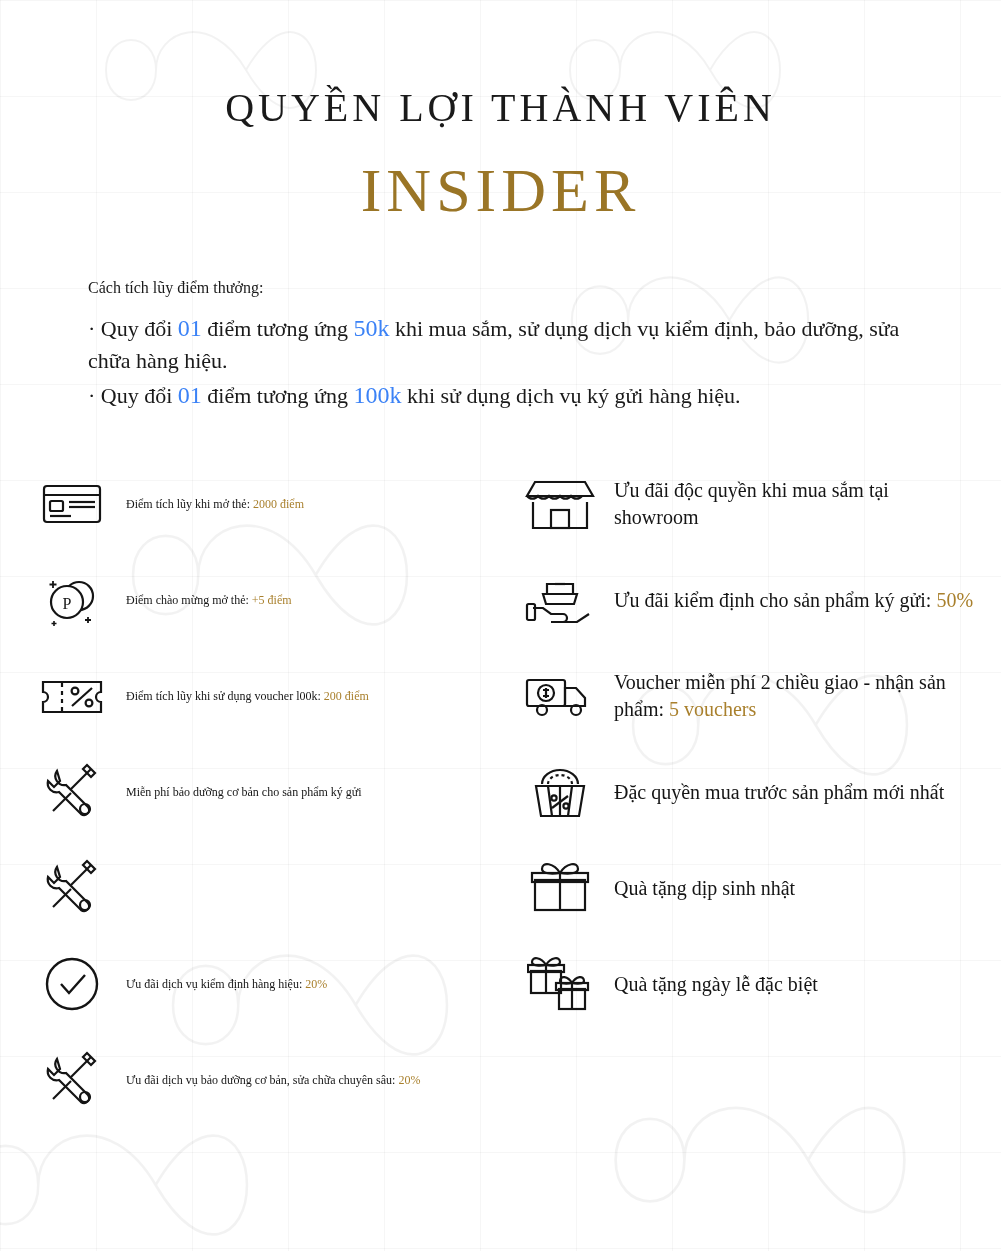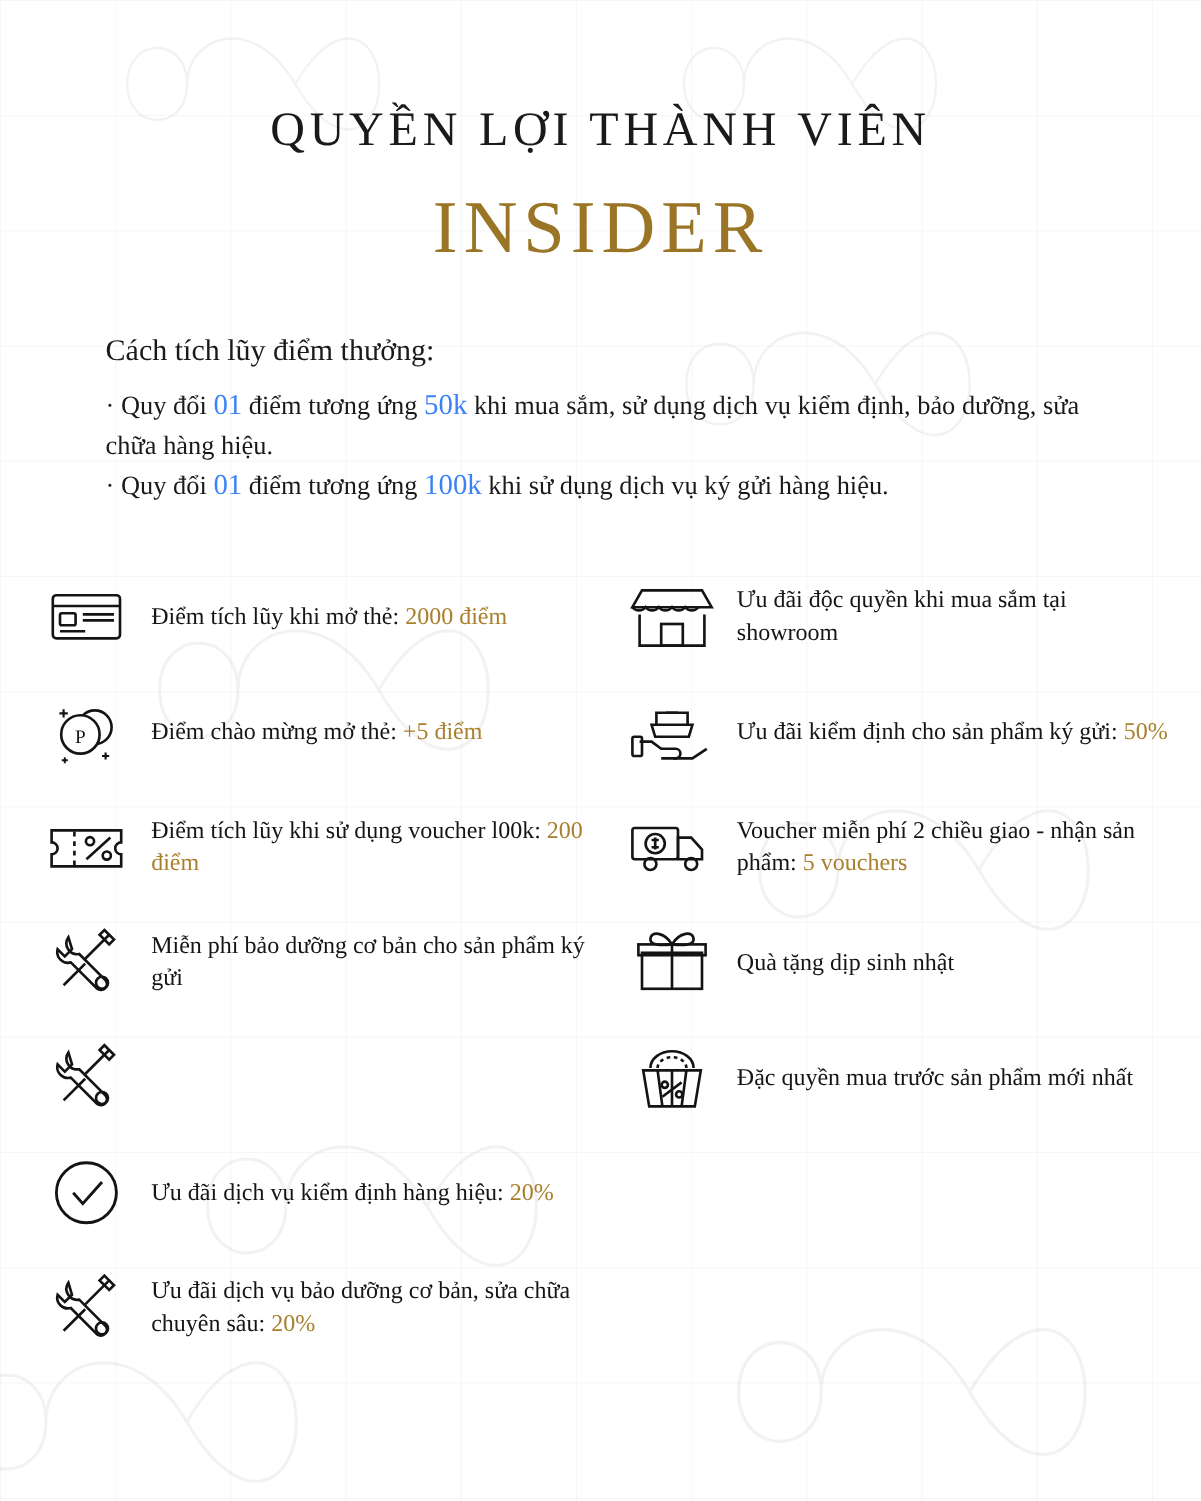--- a/index.html
+++ b/index.html
@@ -65,21 +65,21 @@
     font-weight: 400;
     line-height: 1.05;
   }
 
   
   .intro {
     margin: 56px 0 0 88px;
     width: 840px;
   }
   .intro-heading {
-    font-size: 25px;
+    font-size: 16px;
     color: #1a1a1a;
     margin-bottom: 14px;
   }
   .intro-line {
     font-size: 22px;
     line-height: 1.42;
     color: #1a1a1a;
     margin-bottom: 2px;
   }
   .gold {
@@ -112,21 +112,21 @@
   .benefit .icon {
     flex: 0 0 76px;
     width: 76px;
     height: 66px;
     display: flex;
     align-items: center;
     justify-content: center;
     color: #141414;
   }
   .benefit .text {
-    font-size: 20px;
+    font-size: 12px;
     line-height: 1.36;
     color: #151515;
   }
   .col-right .benefit .text { font-size: 20px; }
   .col-right .benefit { min-height: 96px; }
 </style>
 </head>
 <body>
 
 <div class="bg-layer">
@@ -325,46 +325,65 @@
             <path d="M22 18 v10 M19 20 h6 M19 26 h6"></path>
           </svg>
         </span>
         <span class="text">
           <span>Voucher miễn phí 2 chiều giao - nhận sản phẩm: </span><span class="gold">5 vouchers</span>
         </span>
       </div>
 
       <div class="benefit">
         <span class="icon">
-          <svg width="62" height="56" viewBox="0 0 62 56" fill="none" stroke="currentColor" stroke-width="2.2">
-            <rect x="6" y="20" width="50" height="30"></rect>
-            <rect x="3" y="13" width="56" height="9"></rect>
-            <line x1="31" y1="13" x2="31" y2="50"></line>
-            <path d="M31 13 c-6 -10 -18 -12 -18 -4 c0 5 10 5 18 4z"></path>
-            <path d="M31 13 c6 -10 18 -12 18 -4 c0 5 -10 5 -18 4z"></path>
-          </svg>
-        </span>
-        <span class="text">
-          <span>Quà tặng dịp sinh nhật</span>
-        </span>
-      </div>
-
-      <div class="benefit">
-        <span class="icon">
           <svg width="64" height="60" viewBox="0 0 64 60" fill="none" stroke="currentColor" stroke-width="2.2">
             <path d="M14 22 a18 14 0 0 1 36 0"></path>
             <path d="M20 22 a12 9 0 0 1 24 0" stroke-dasharray="3 3"></path>
             <path d="M8 24 h48 l-5 30 H13 z"></path>
             <path d="M20 24 l4 30 M32 24 v30 M44 24 l-4 30"></path>
             <circle cx="26" cy="36" r="2.6"></circle>
             <circle cx="38" cy="44" r="2.6"></circle>
             <line x1="24" y1="46" x2="40" y2="34"></line>
           </svg>
         </span>
         <span class="text">
           <span>Đặc quyền mua trước sản phẩm mới nhất</span>
         </span>
       </div>
 
+      <div class="benefit">
+        <span class="icon">
+          <svg width="62" height="56" viewBox="0 0 62 56" fill="none" stroke="currentColor" stroke-width="2.2">
+            <rect x="6" y="20" width="50" height="30"></rect>
+            <rect x="3" y="13" width="56" height="9"></rect>
+            <line x1="31" y1="13" x2="31" y2="50"></line>
+            <path d="M31 13 c-6 -10 -18 -12 -18 -4 c0 5 10 5 18 4z"></path>
+            <path d="M31 13 c6 -10 18 -12 18 -4 c0 5 -10 5 -18 4z"></path>
+          </svg>
+        </span>
+        <span class="text">
+          <span>Quà tặng dịp sinh nhật</span>
+        </span>
+      </div>
+
+      <div class="benefit">
+        <span class="icon">
+          <svg width="66" height="58" viewBox="0 0 66 58" fill="none" stroke="currentColor" stroke-width="2.2">
+            <rect x="4" y="16" width="30" height="22"></rect>
+            <rect x="1" y="10" width="36" height="7"></rect>
+            <line x1="19" y1="10" x2="19" y2="38"></line>
+            <path d="M19 10 c-5 -8 -14 -9 -14 -3 c0 4 8 4 14 3z"></path>
+            <path d="M19 10 c5 -8 14 -9 14 -3 c0 4 -8 4 -14 3z"></path>
+            <rect x="32" y="34" width="26" height="20"></rect>
+            <rect x="29" y="28" width="32" height="7"></rect>
+            <line x1="45" y1="28" x2="45" y2="54"></line>
+            <path d="M45 28 c-4 -7 -12 -8 -12 -2 c0 3 7 3 12 2z"></path>
+            <path d="M45 28 c4 -7 12 -8 12 -2 c0 3 -7 3 -12 2z"></path>
+          </svg>
+        </span>
+        <span class="text">
+          <span>Quà tặng ngày lễ đặc biệt</span>
+        </span>
+      </div>
 
     </div>
   </div>
 </div>
 
 </body></html>

